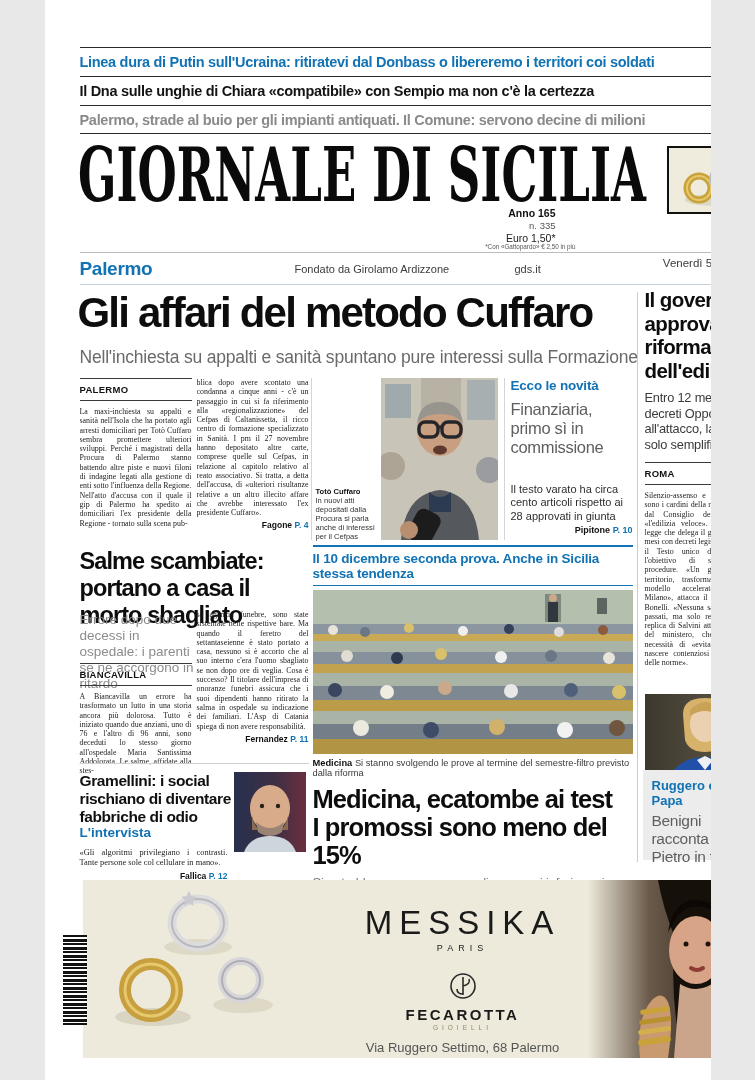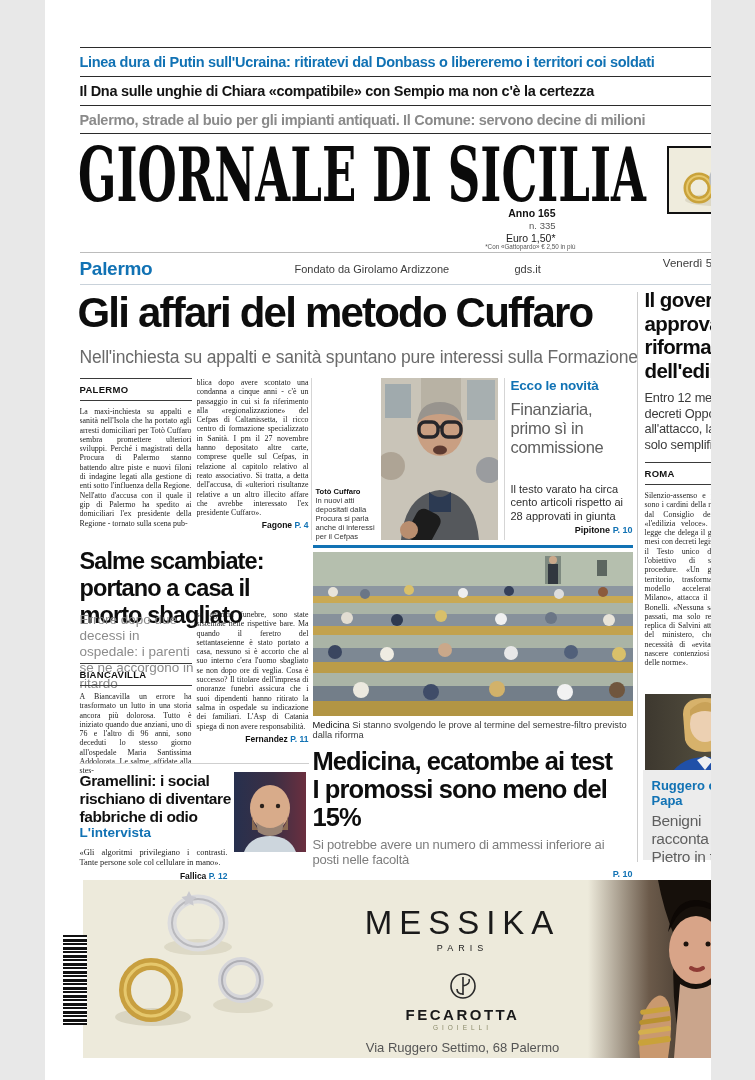--- a/index.html
+++ b/index.html
@@ -102,21 +102,21 @@
   #interv-body { width:148px; margin-top:8px; font-size:8.4px; line-height:10px; }
   #interv-photo { position:absolute; right:3px; top:2px; width:72px; height:80px; overflow:hidden; }
 
   
   #med { position:absolute; left:268px; top:545px; width:320px; }
   #med-kbar-t { height:2px; background:#1172b4; }
   #med-kicker { color:#1172b4; font-size:13.5px; font-weight:bold; padding:4px 0; letter-spacing:-0.2px; }
   #med-kbar-b { height:1px; background:#1172b4; }
   #med-photo { width:320px; height:164px; margin-top:4px; overflow:hidden; }
   #med-cap { font-size:9.3px; color:#3a3a3a; margin-top:4px; }
-  #med-cap .capt { font-weight:normal; color:#111;text-align:center; }
+  #med-cap .capt { font-weight:bold; color:#111;text-align:center; }
   #med-hl { font-size:25.5px; line-height:28px; font-weight:800; letter-spacing:-0.9px; color:#0d0d0d; margin-top:7px; }
   #med-stand { font-size:13px; color:#7d7d7d; margin-top:6px; letter-spacing:-0.2px; }
   #med-page { text-align:right; font-size:9px; font-weight:bold; color:#1172b4; margin-top:2px; }
 
   
   #rcol { position:absolute; left:600px; top:288px; width:121px; }
   #ed-hl { font-size:20.5px; line-height:23.5px; font-weight:800; letter-spacing:-0.6px; color:#0d0d0d; }
   #ed-stand { font-size:12.8px; line-height:15.5px; color:#3a3a3a; margin-top:8px; letter-spacing:-0.2px; }
   #ed-kicker-wrap { margin-top:10px; }
   #ed-body { margin-top:2px; }
@@ -292,20 +292,21 @@
         <path d="M22 50 q14 12 28 0 l-2 10 q-12 8 -24 0 z" fill="#9a8474"></path>
         <circle cx="28" cy="34" r="2.2" fill="#2a211c"></circle>
         <circle cx="44" cy="34" r="2.2" fill="#2a211c"></circle>
         <path d="M10 80 q6 -16 26 -16 q20 0 26 16 z" fill="#cdd6dd"></path>
       </svg>
     </div>
   </div>
 
   <div id="med">
     <div id="med-kbar-t"></div>
+    <div id="med-kicker">Il 10 dicembre seconda prova. Anche in Sicilia stessa tendenza</div>
     <div id="med-kbar-b"></div>
     <div id="med-photo">
       <svg width="320" height="164" viewBox="0 0 320 164">
         <rect width="320" height="164" fill="#aab4a6"></rect>
         <rect x="0" y="0" width="320" height="34" fill="#b5bfae"></rect>
         <rect x="232" y="4" width="16" height="28" fill="#7e8a80"></rect>
         <rect x="284" y="8" width="10" height="16" fill="#5c6660"></rect>
         <circle cx="240" cy="8" r="4" fill="#caa88a"></circle>
           <rect x="235" y="12" width="10" height="20" fill="#31373f"></rect>
         <g>

